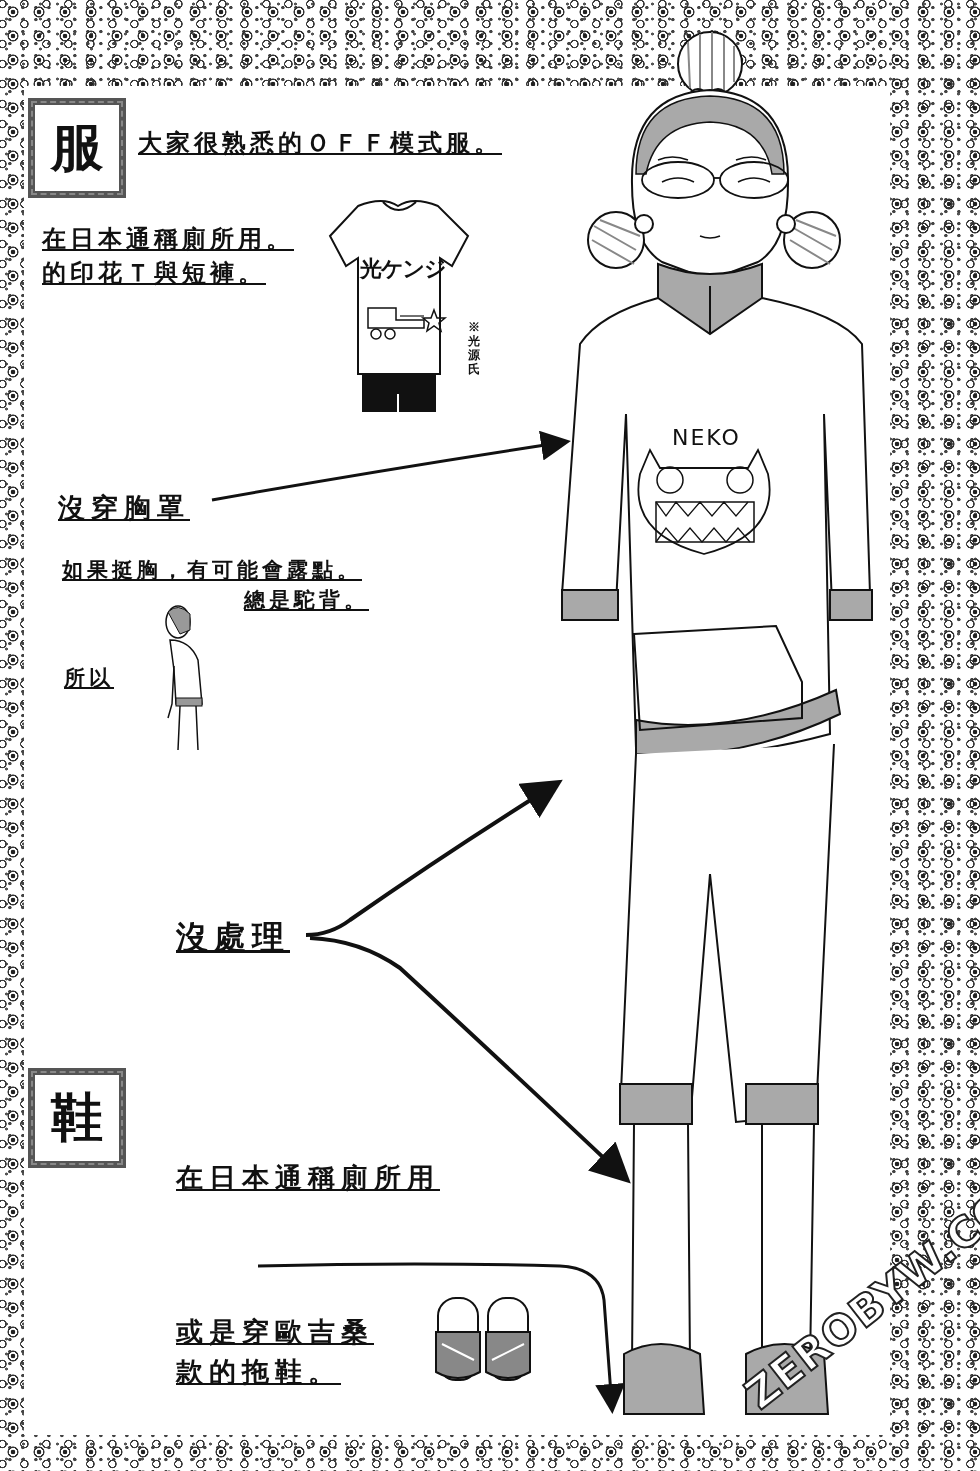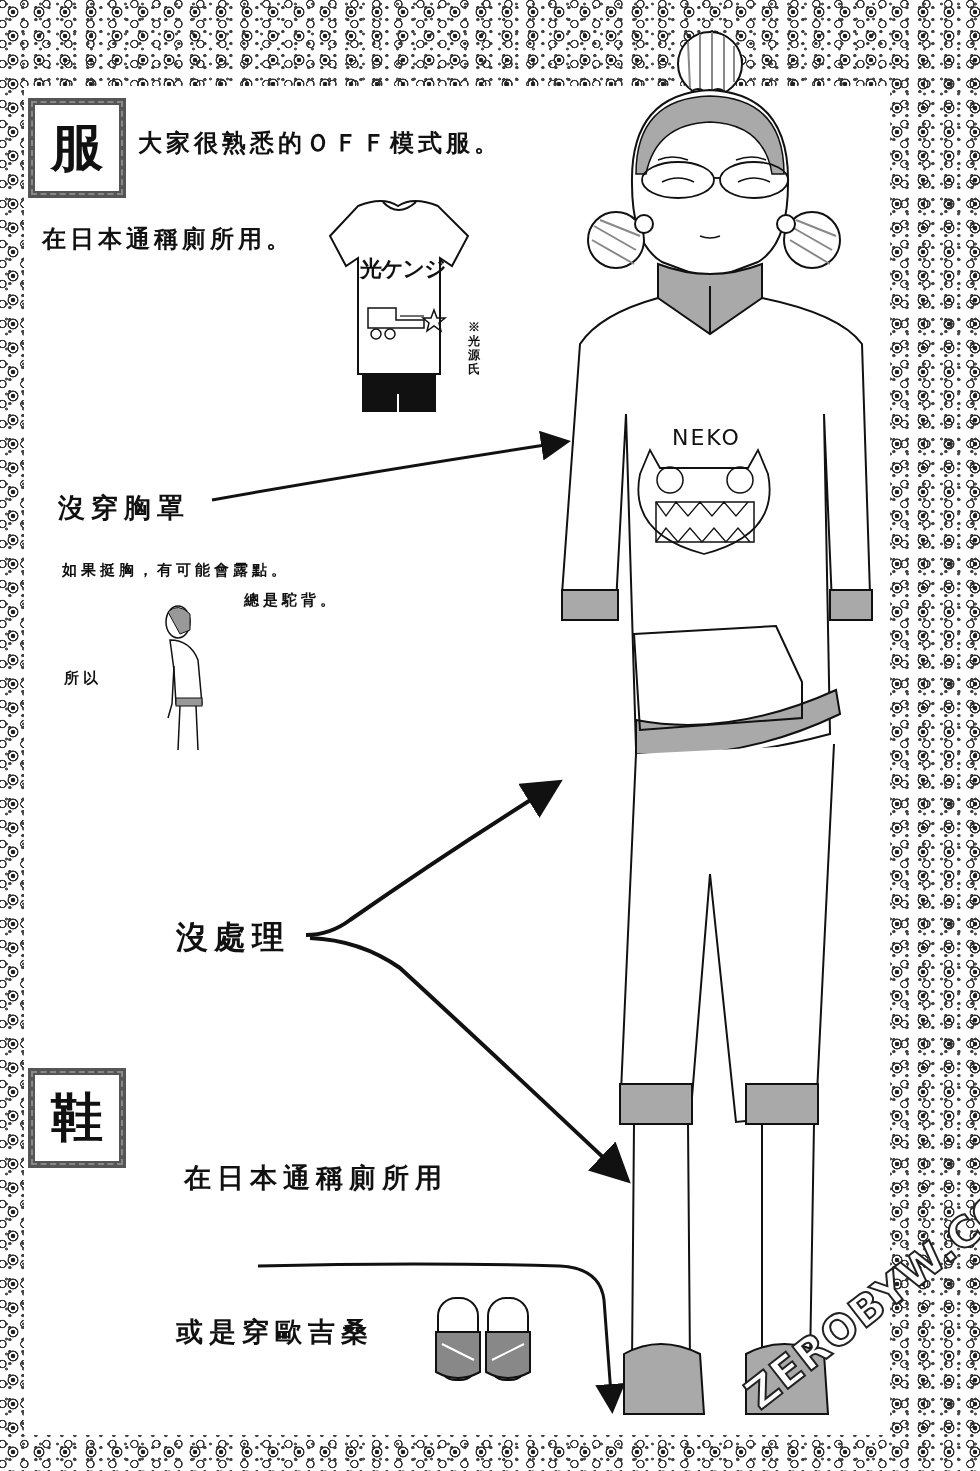--- a/index.html
+++ b/index.html
@@ -15,23 +15,23 @@
       radial-gradient(circle at 70% 65%, transparent 0 3px, #3a3a3a 3px 4px, transparent 4.6px),
       radial-gradient(circle at 20% 80%, #555 0 1.2px, transparent 1.8px);
     background-size:26px 24px, 26px 24px, 13px 12px, 22px 20px, 17px 15px;
     background-position:0 0, 0 0, 6px 4px, 9px 11px, 3px 7px;}
   .panel{position:absolute;left:24px;top:86px;width:866px;height:1349px;background:#fff;}
   .abs{position:absolute;}
   .label-box{position:absolute;width:98px;height:100px;box-sizing:border-box;
     border:7px solid #555;outline:2px dashed #888;outline-offset:-5px;
     display:flex;align-items:center;justify-content:center;
     font-size:52px;font-weight:bold;background:#fff;}
-  .txt{position:absolute;font-weight:bold;white-space:nowrap;letter-spacing:4px;}
+  .txt{position:absolute;font-weight:bold;white-space:nowrap;letter-spacing:4px;text-decoration:underline;}
   .t24{font-size:24px;line-height:34px;}
-  .t22{font-size:15px;line-height:32px;}
+  .t22{font-size:21px;line-height:32px;}
   .t28{font-size:32px;line-height:42px;letter-spacing:6px;}
   .t26{font-size:27px;line-height:40px;letter-spacing:6px;}
   .hand{font-family:"DejaVu Sans","Liberation Sans",sans-serif;font-weight:bold;}
   svg{position:absolute;overflow:visible;}
   .watermark{position:absolute;left:736px;top:1380px;transform:rotate(-38deg);transform-origin:left top;
     font-family:"DejaVu Sans","Liberation Sans",sans-serif;font-weight:bold;font-size:42px;
     color:#fff;-webkit-text-stroke:2px #222;letter-spacing:1px;}
 </style>
 </head>
 <body>
@@ -39,20 +39,21 @@
 <div class="border-pattern"></div>
 <div class="panel"></div>
 
 <div class="label-box" style="left:28px;top:98px;">
   <span>服</span>
 </div>
 <div class="txt t24" style="left:138px;top:126px;">大家很熟悉的ＯＦＦ模式服。</div>
 
 <div class="abs" style="left:42px;top:222px;">
   <div class="txt t24" style="position:relative;">在日本通稱廁所用。</div>
+  <div class="txt t24" style="position:relative;">的印花Ｔ與短褲。</div>
 </div>
 
 <svg style="left:328px;top:196px;" width="140" height="220">
   <path d="M30 10 Q55 0 70 10 Q85 0 110 10 L140 40 L124 70 L112 62 L112 178 L30 178 L30 62 L18 70 L2 40 Z" fill="#fff" stroke="#111" stroke-width="2"></path>
   <path d="M55 6 Q70 22 88 6" fill="none" stroke="#111" stroke-width="2"></path>
   <rect x="34" y="178" width="74" height="38" fill="#111"></rect>
   <line x1="70" y1="198" x2="70" y2="216" stroke="#fff" stroke-width="2"></line>
   <path d="M40 112 L68 112 L68 124 L96 124 L96 132 L40 132 Z" fill="none" stroke="#111" stroke-width="1.5"></path>
   <circle cx="48" cy="138" r="5" fill="none" stroke="#111" stroke-width="1.5"></circle>
   <circle cx="62" cy="138" r="5" fill="none" stroke="#111" stroke-width="1.5"></circle>
@@ -85,25 +86,26 @@
   <path d="M24 66 L22 104 L18 118" fill="none" stroke="#111" stroke-width="1.5"></path>
   <path d="M30 106 L28 150 M46 106 L48 150" fill="none" stroke="#111" stroke-width="1.5"></path>
 </svg>
 <div class="txt t22" style="left:244px;top:584px;">總是駝背。</div>
 
 <div class="txt t28" style="left:176px;top:916px;">沒處理</div>
 
 <div class="label-box" style="left:28px;top:1068px;">
   <span>鞋</span>
 </div>
-<div class="abs" style="left:176px;top:1158px;margin-left:8px;">
+<div class="abs" style="left:176px;top:1158px;">
   <div class="txt t26" style="position:relative;">在日本通稱廁所用</div>
 </div>
 <div class="abs" style="left:176px;top:1312px;">
   <div class="txt t26" style="position:relative;">或是穿歐吉桑</div>
+  <div class="txt t26" style="position:relative;">款的拖鞋。</div>
 </div>
 <svg style="left:434px;top:1294px;" width="100" height="90">
   <rect x="4" y="4" width="40" height="82" rx="18" fill="#fff" stroke="#111" stroke-width="2"></rect>
   <rect x="54" y="4" width="40" height="82" rx="18" fill="#fff" stroke="#111" stroke-width="2"></rect>
   <path d="M2 38 L46 38 L46 78 Q24 90 2 78 Z" fill="#888" stroke="#111" stroke-width="2"></path>
   <path d="M52 38 L96 38 L96 78 Q74 90 52 78 Z" fill="#888" stroke="#111" stroke-width="2"></path>
   <path d="M8 50 L40 66 M58 66 L90 50" stroke="#fff" stroke-width="2"></path>
 </svg>
 
 <svg style="left:540px;top:14px;" width="360" height="1457">

